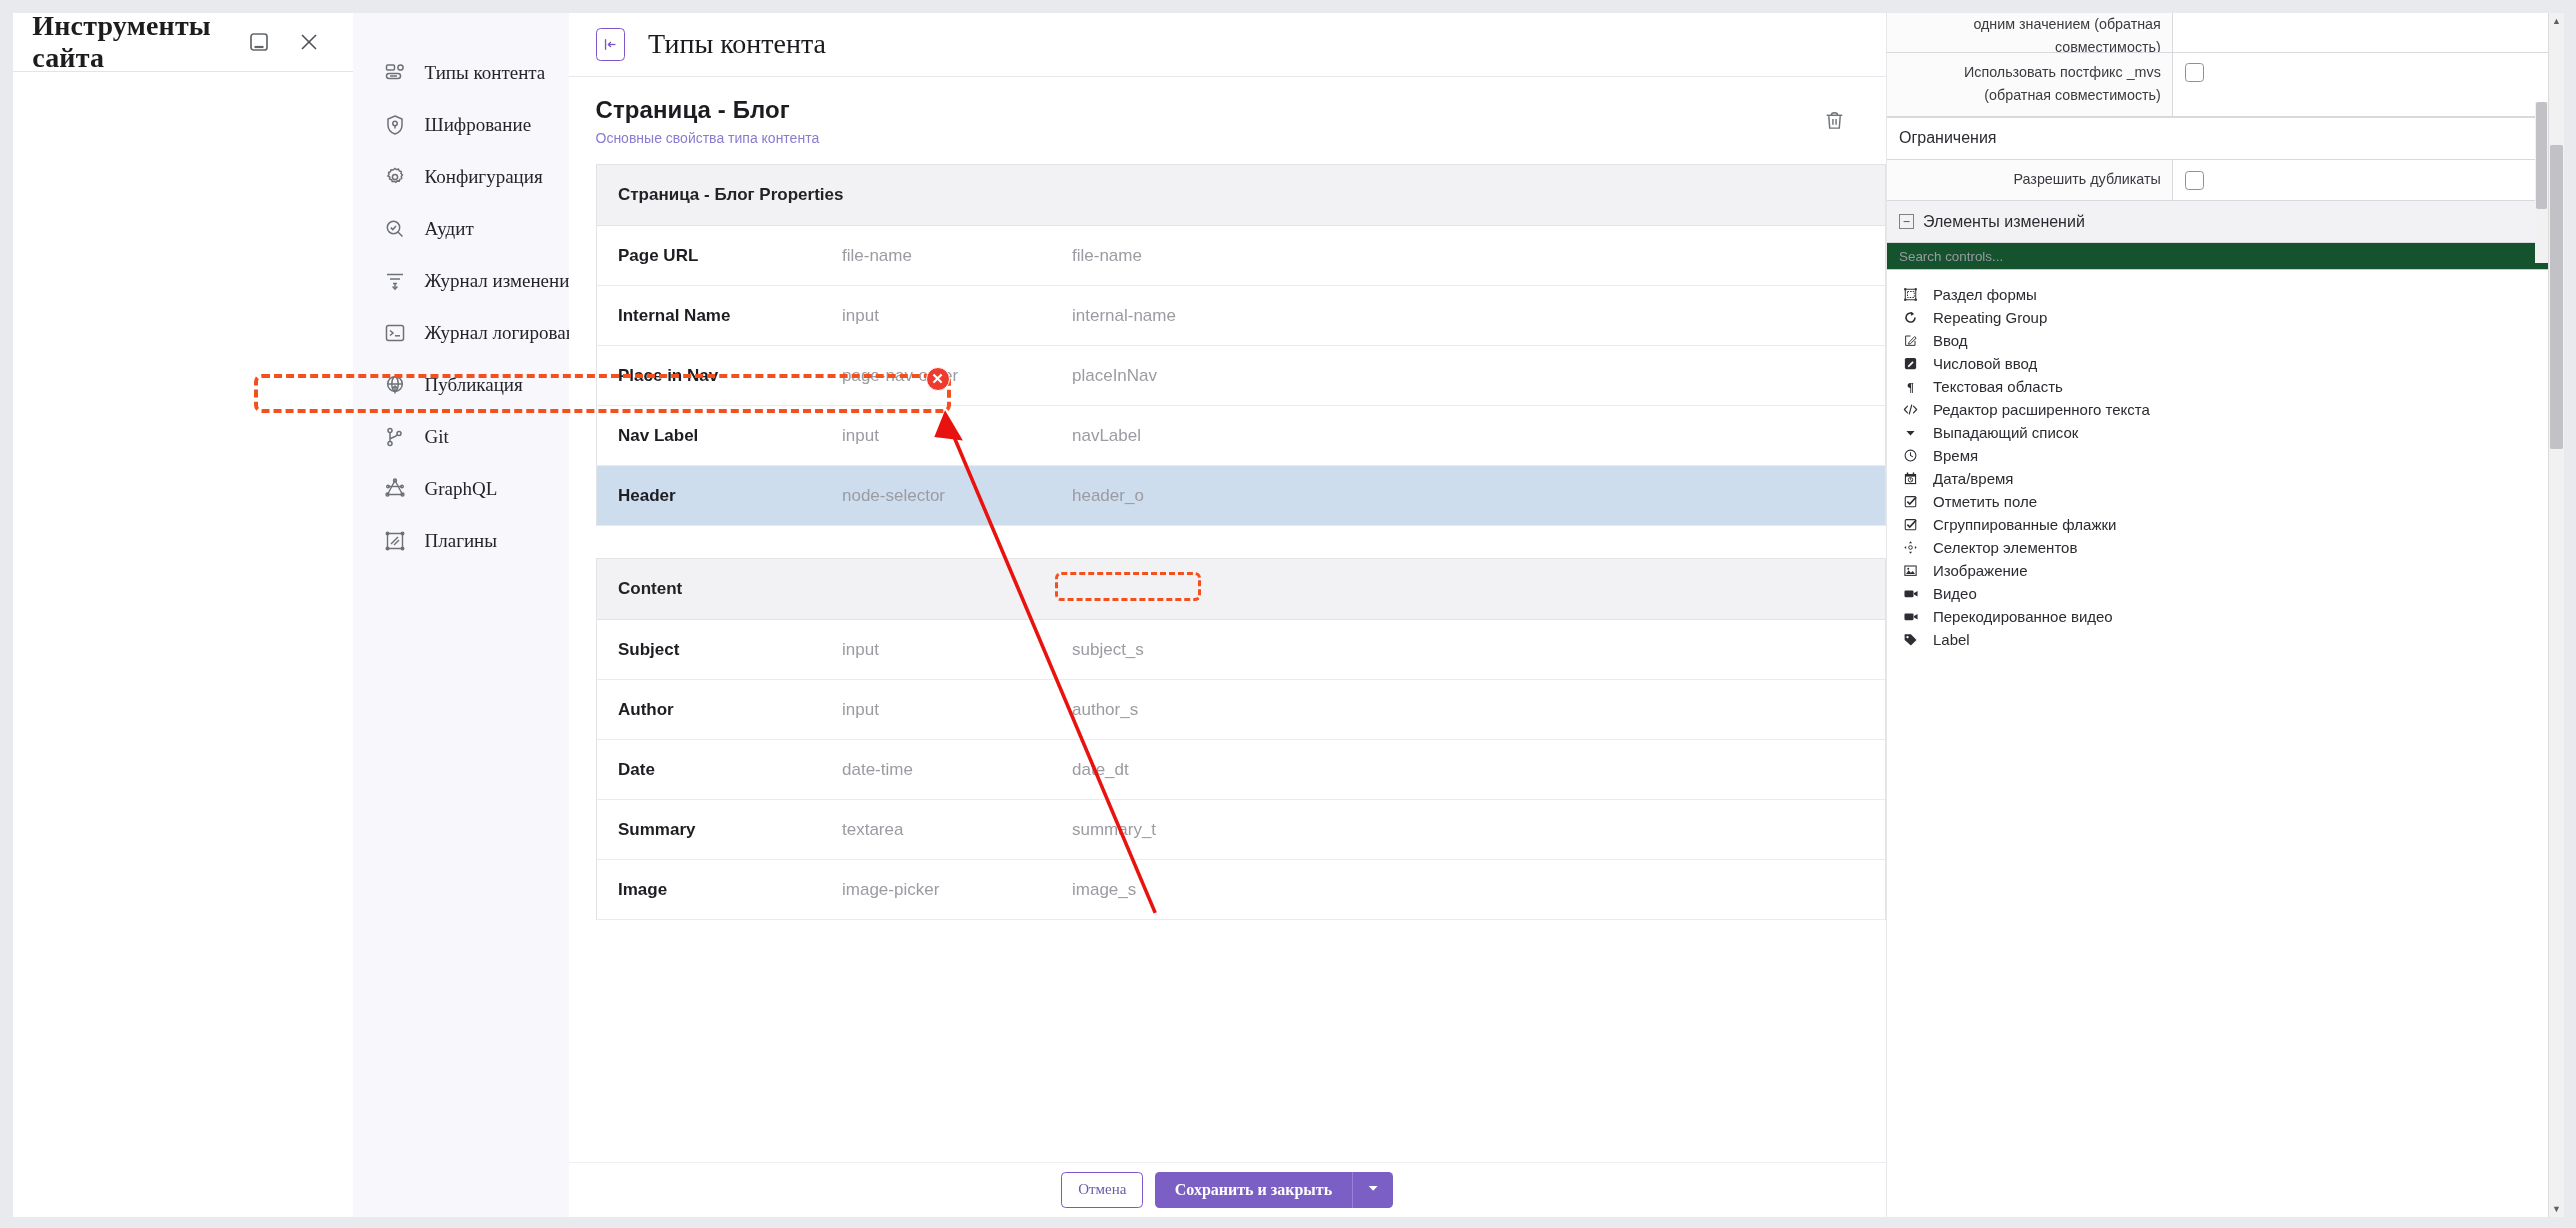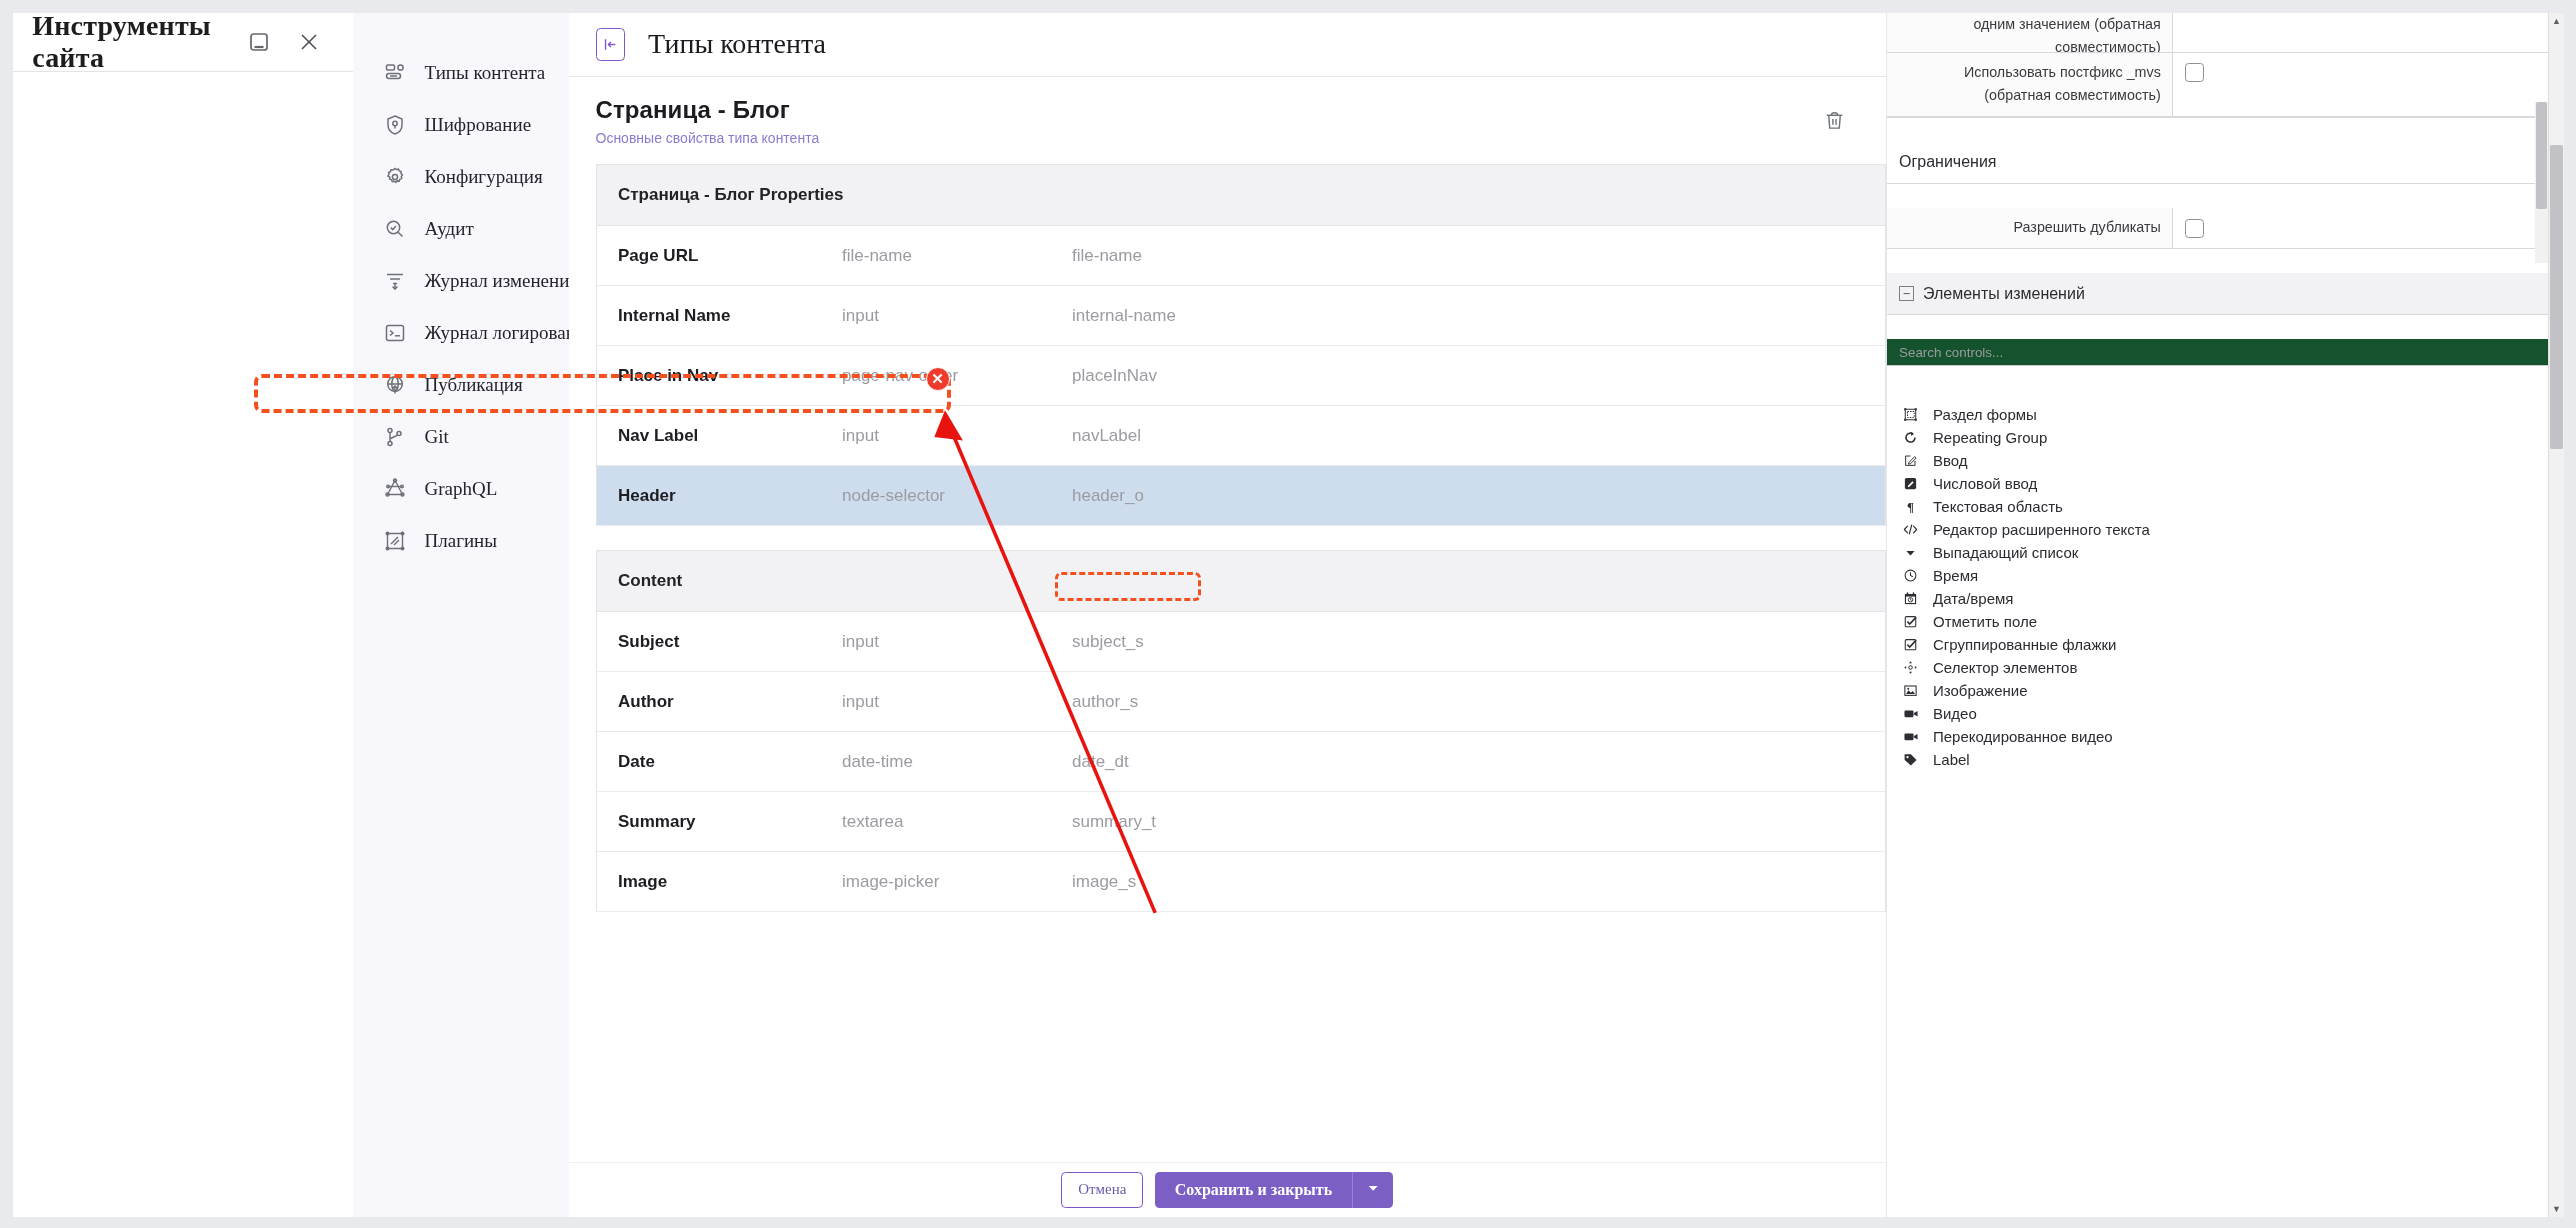--- a/index.html
+++ b/index.html
@@ -162,21 +162,20 @@
     display: flex; align-items: center; justify-content: center;
   }
   
   .rpanel {
     width: 678px; min-width: 678px;
     background: #fff;
     display: flex; flex-direction: column;
     border-left: 0.9px solid #e6e7eb;
     position: relative;
     overflow: hidden;
-    gap: 24px;
   }
   .rtable { border-bottom: 0.9px solid #d8d9dd; }
   .rrow { display: flex; border-bottom: 0.9px solid #d8d9dd; }
   .rrow-lbl {
     width: 286px; min-width: 286px;
     background: #fbfbfb;
     border-right: 0.9px solid #d8d9dd;
     font-size: 14.3px; color: #3a3a40;
     text-align: right; padding: 8px 10.7px;
     line-height: 1.65;
@@ -433,21 +432,21 @@
           </div>
           <div class="prow sel">
             <div class="pc-name">Header</div>
             <div class="pc-type">node-selector</div>
             <div class="pc-id">header_o</div>
           </div>
         </div>
 
         <div class="gap-rows"></div>
 
-        <div class="ptable" style="margin-top:4px">
+        <div class="ptable" style="margin-top:12px">
           <div class="ptable-head">Content</div>
 
           <div class="prow">
             <div class="pc-name">Subject</div>
             <div class="pc-type">input</div>
             <div class="pc-id">subject_s</div>
           </div>
           <div class="prow">
             <div class="pc-name">Author</div>
             <div class="pc-type">input</div>

